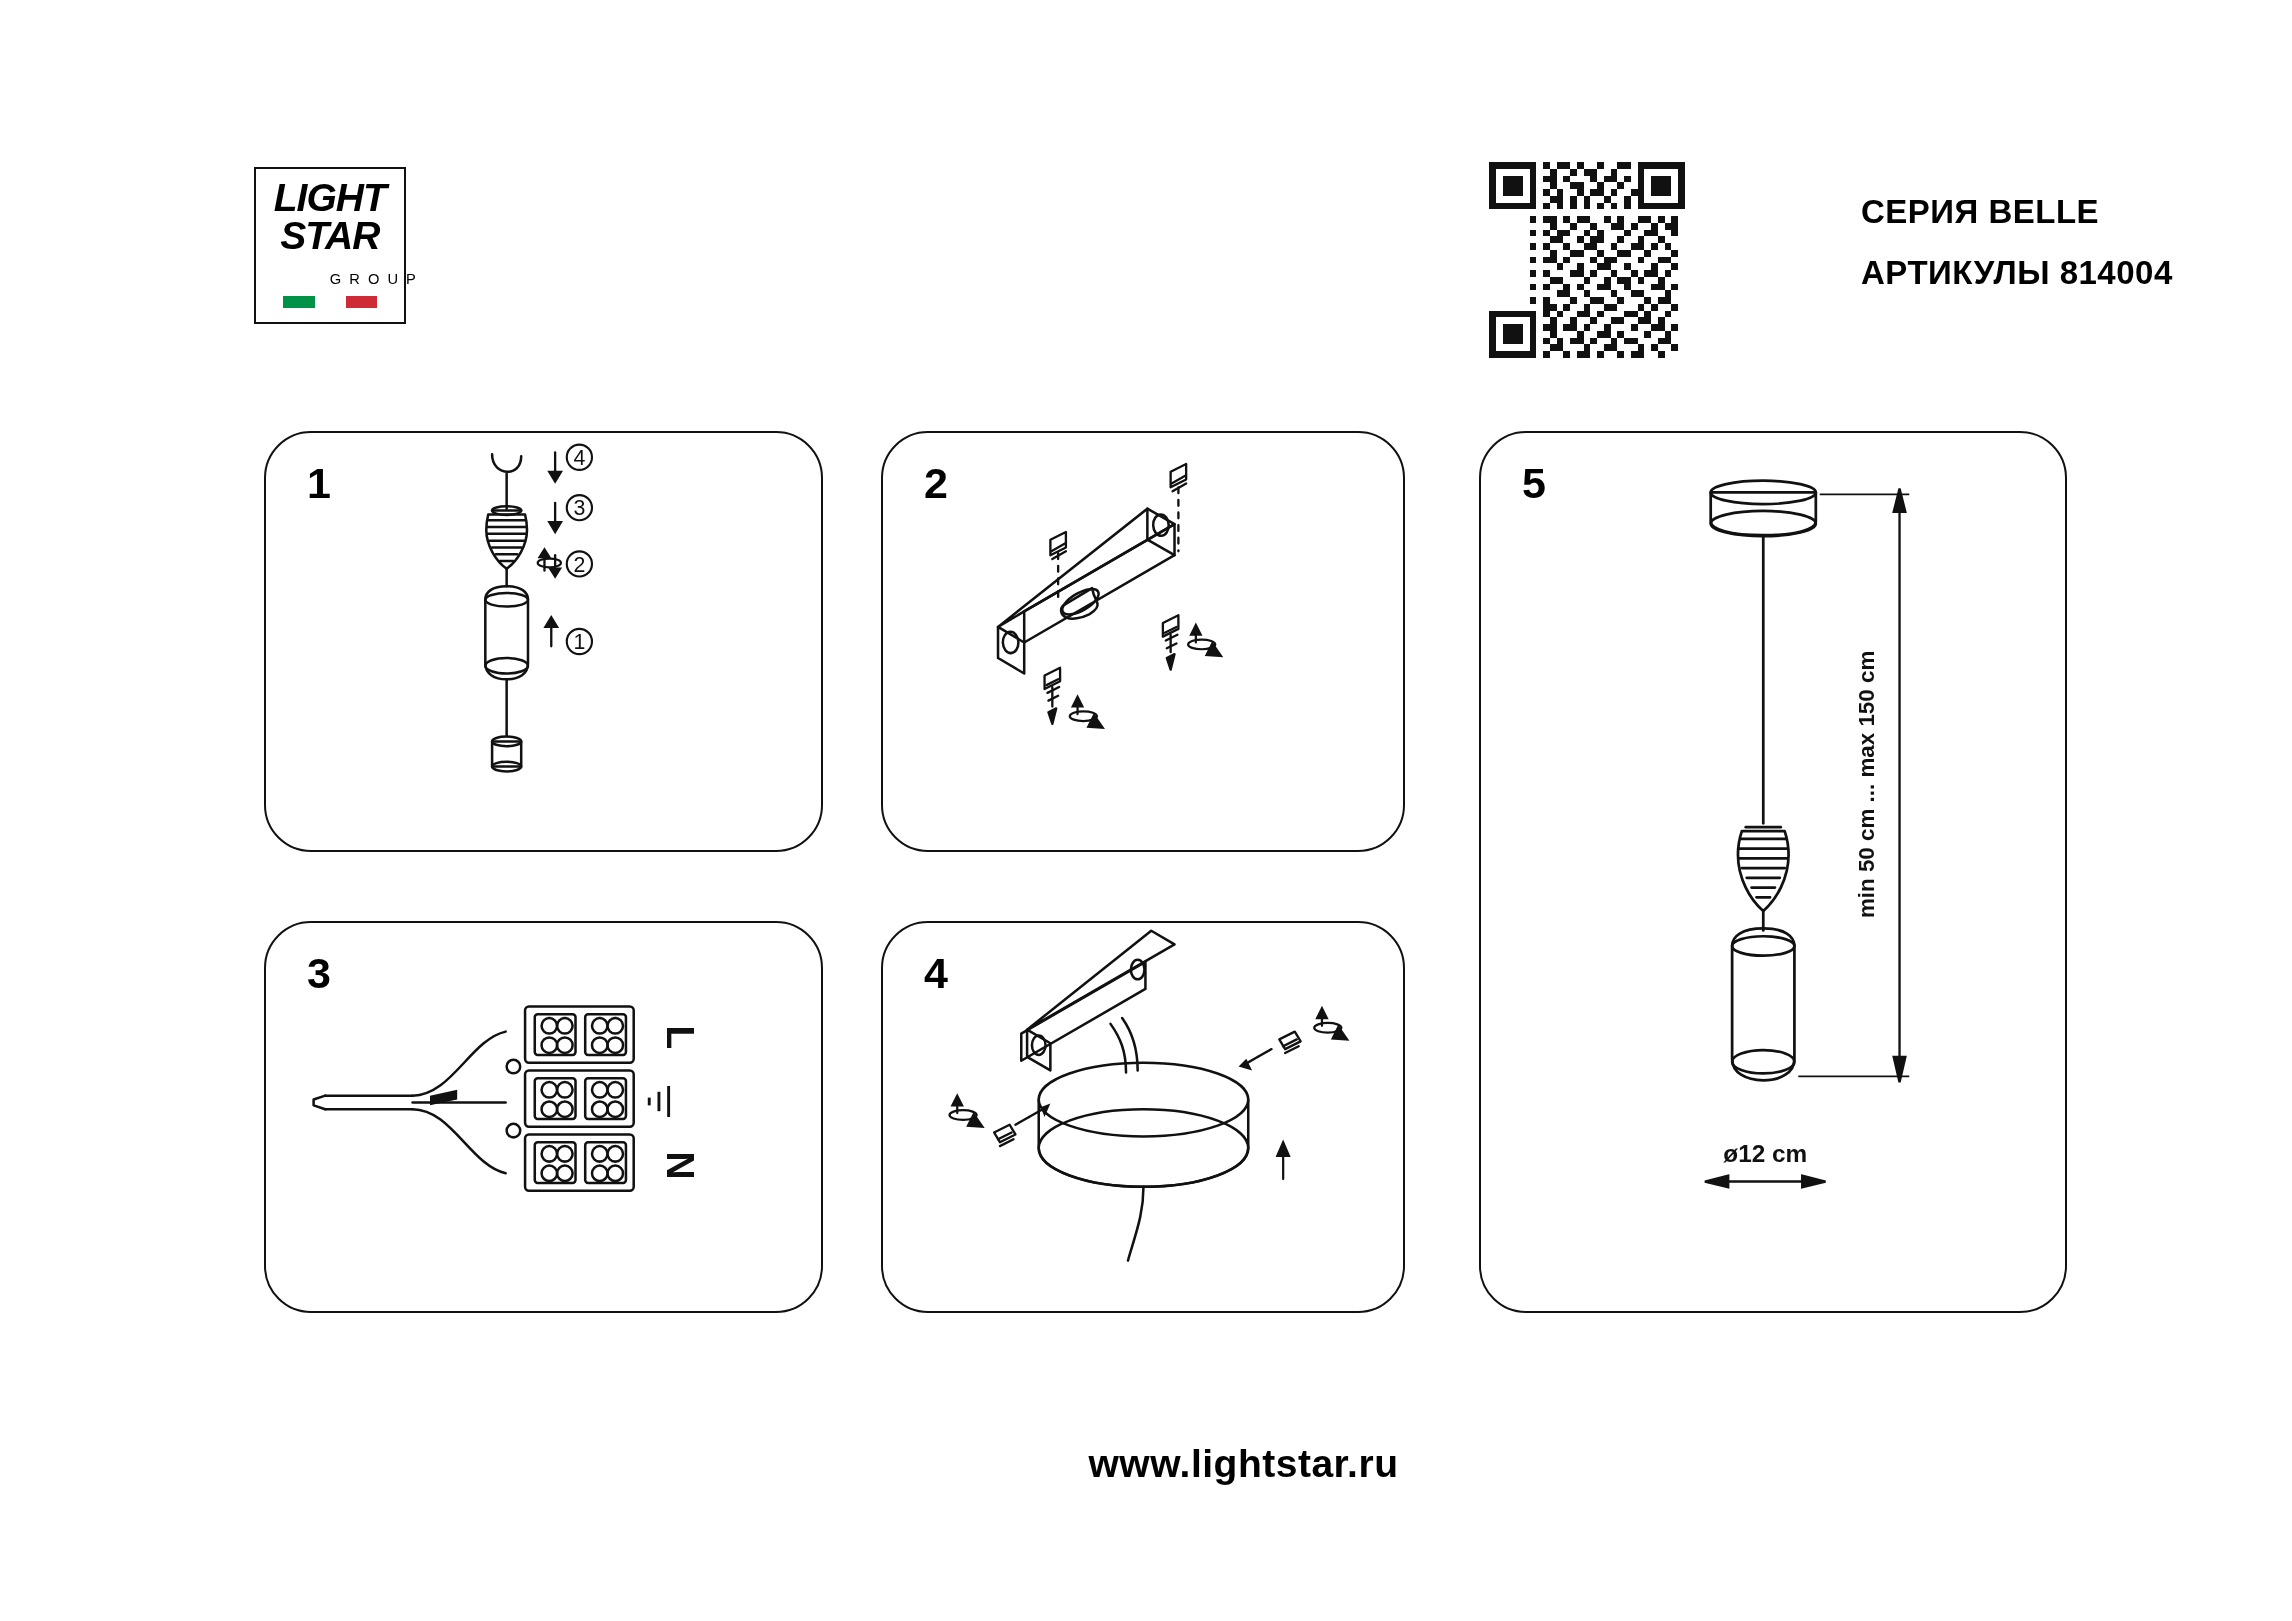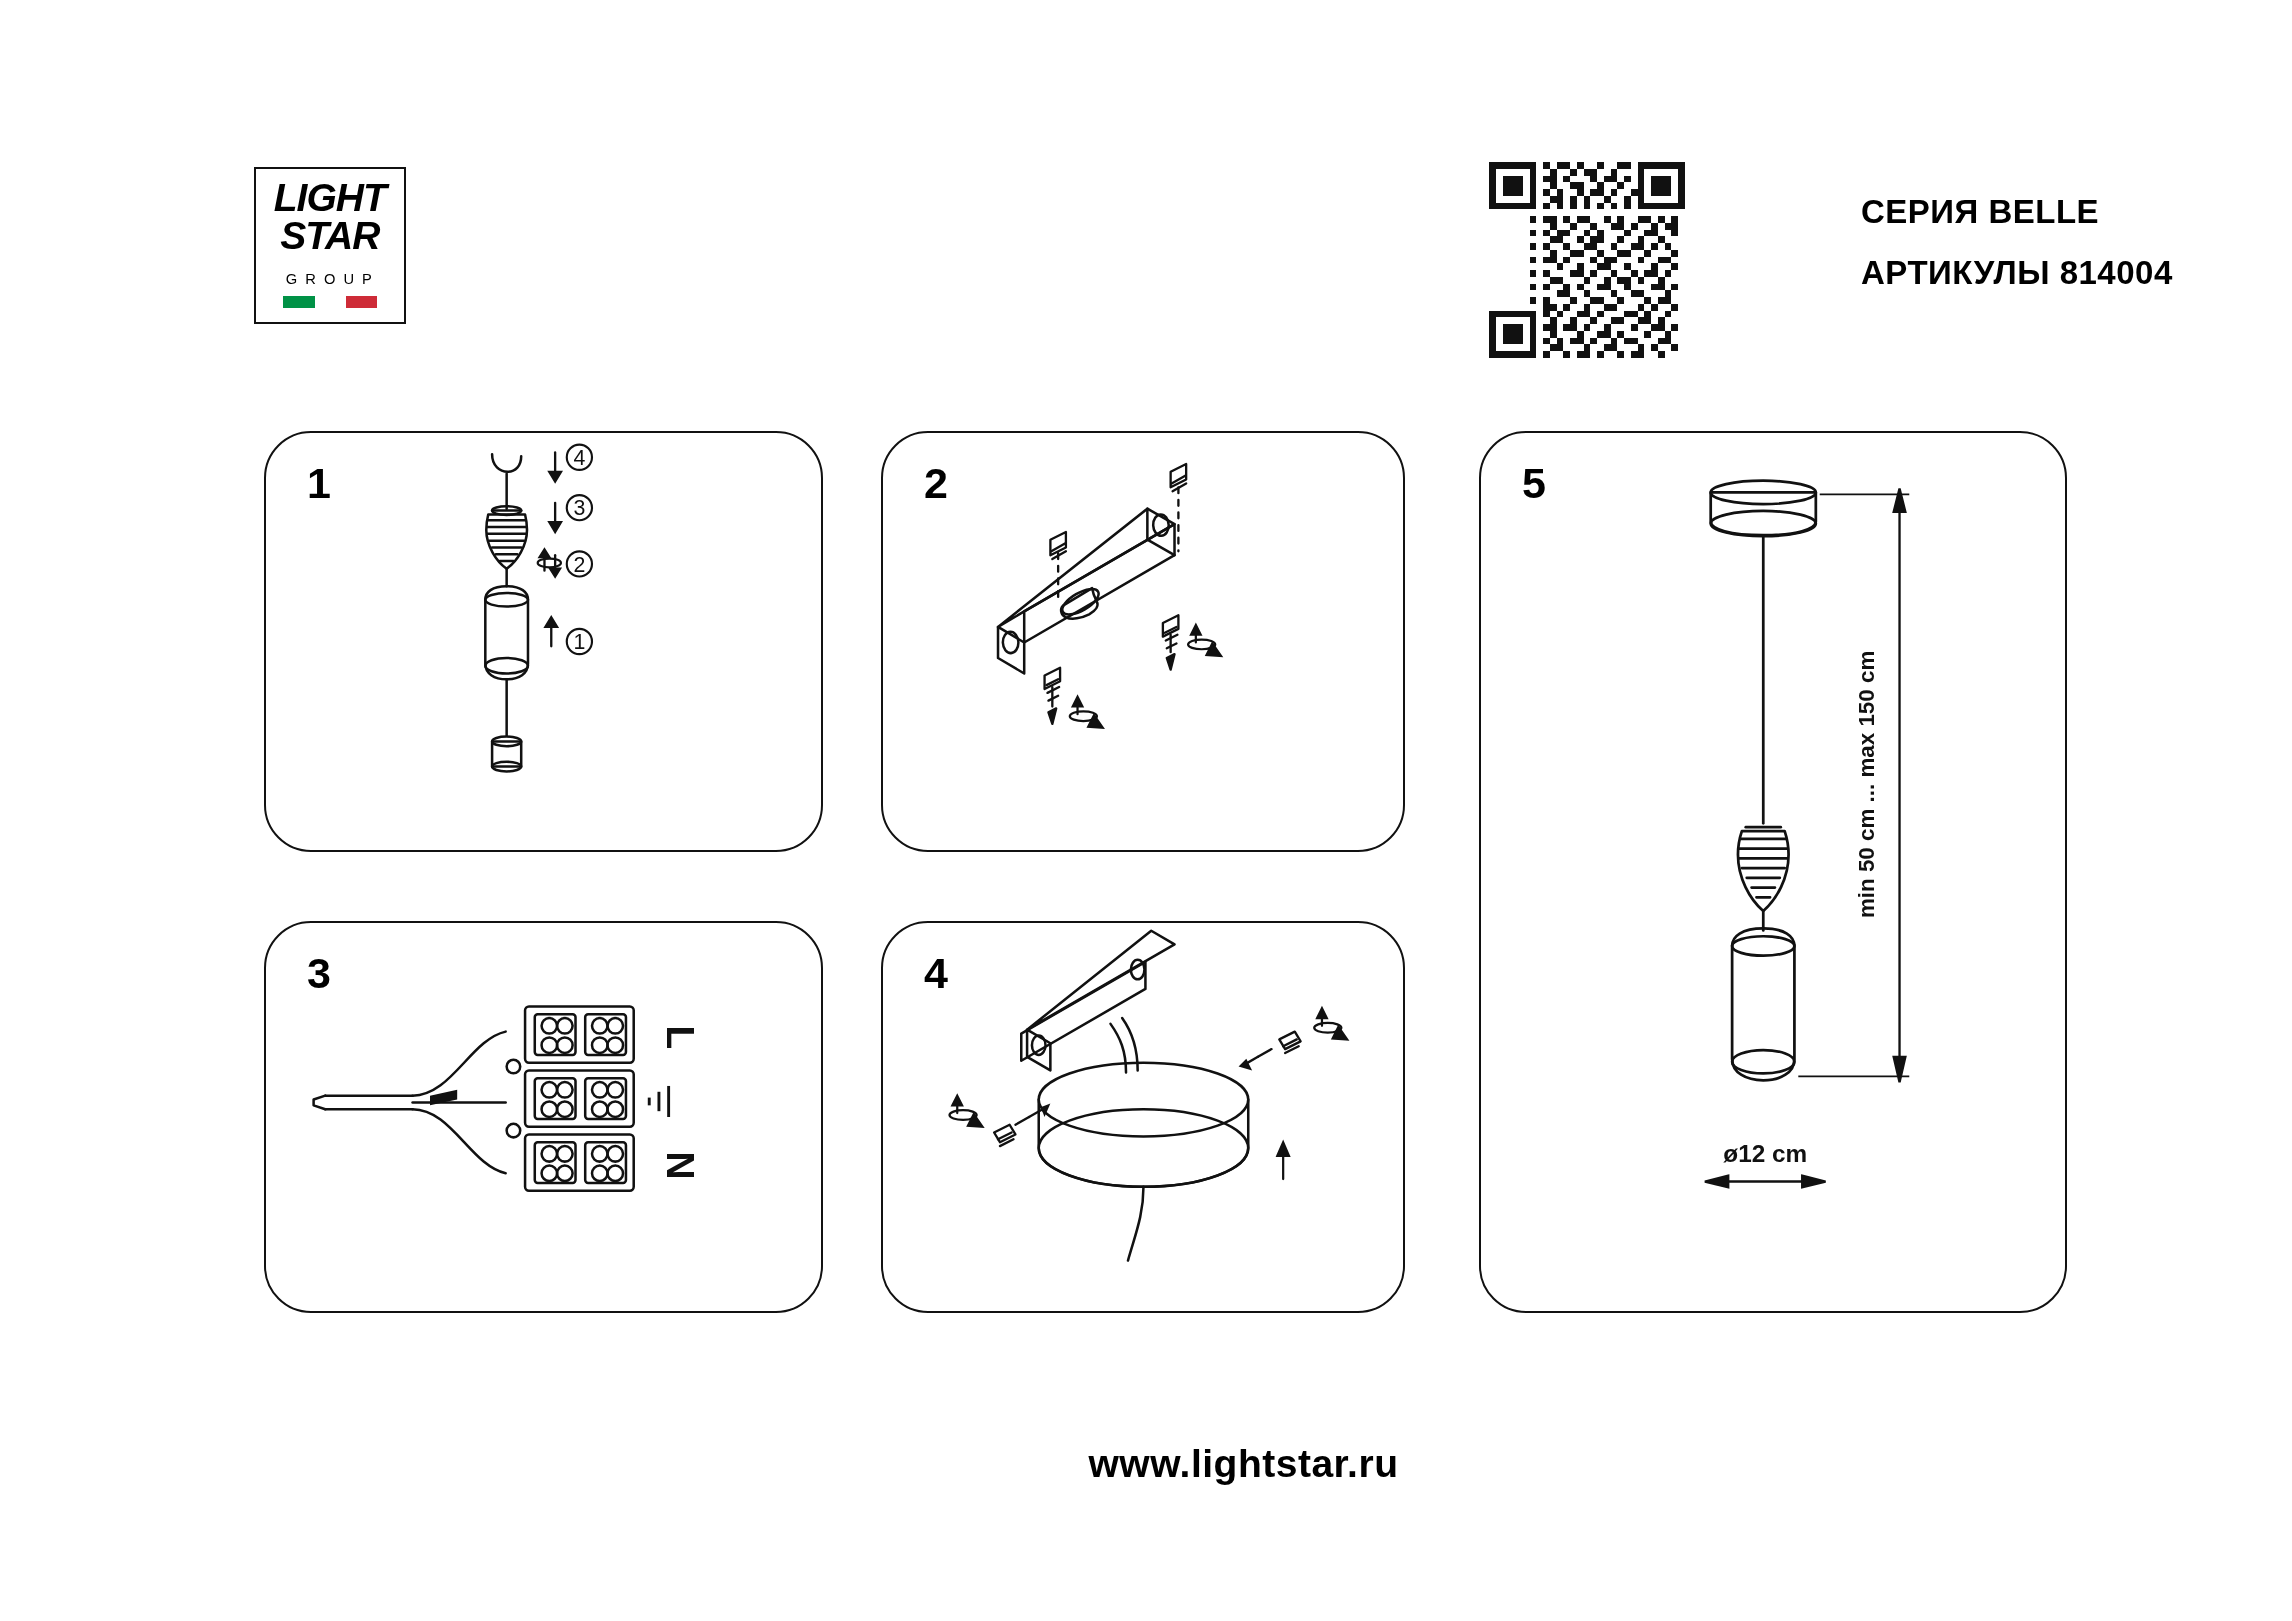--- a/index.html
+++ b/index.html
@@ -54,20 +54,21 @@
   .logo-text .l1 { display:block; font-size: 39px; }
   .logo-text .l2 { display:block; font-size: 39px; }
   .logo-group {
     position: absolute;
     left: 0; top: 102px;
     width: 100%;
     text-align: center;
     font-size: 14.7px;
     letter-spacing: 2px;
     font-weight: normal;
+    padding-left: 44px;
   }
   .flag {
     position: absolute;
     left: 27.4px;
     bottom: 13.7px;
     width: 94px;
     height: 11.8px;
     display: flex;
   }
   .flag i { display:block; flex:1 1 auto; height:100%; }

